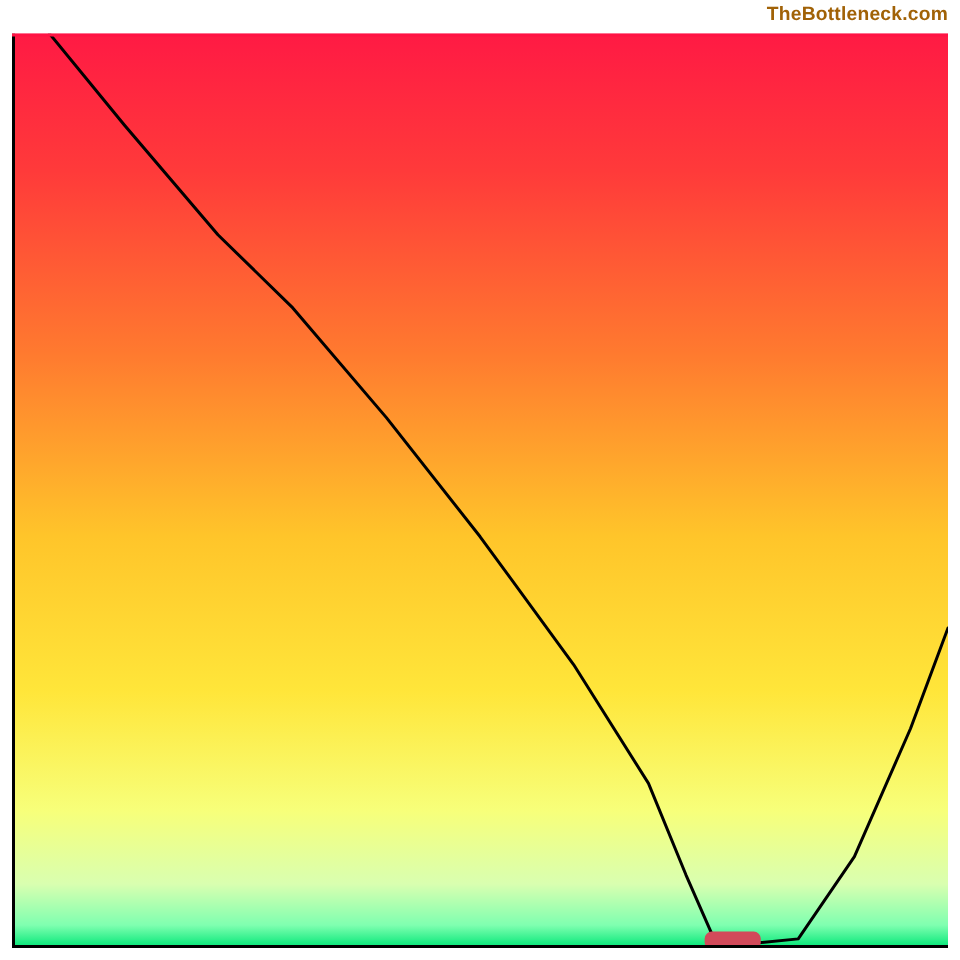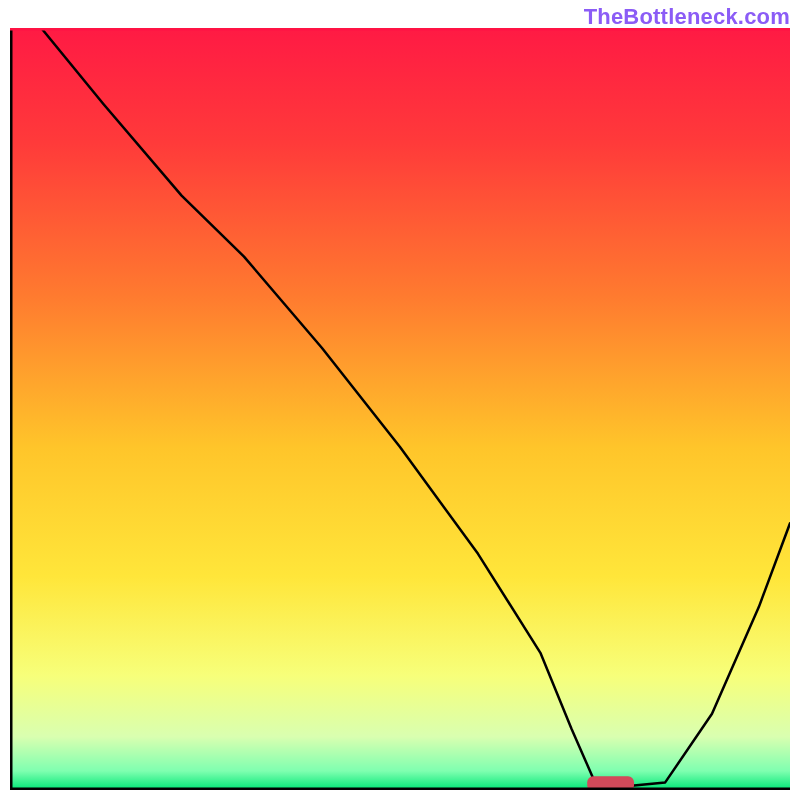--- a/index.html
+++ b/index.html
@@ -13,22 +13,22 @@
   }
   .frame {
     position: relative;
     width: 800px;
     height: 800px;
   }
   .watermark {
     position: absolute;
     top: 4px;
     right: 10px;
-    color: #8b5cf6;
-    font-size: 22px;
+    color: #a16207;
+    font-size: 16px;
     font-weight: 600;
     letter-spacing: 0.2px;
   }
   .plot-wrap {
     position: absolute;
     left: 10px;
     top: 28px;
     width: 780px;
     height: 762px;
   }

